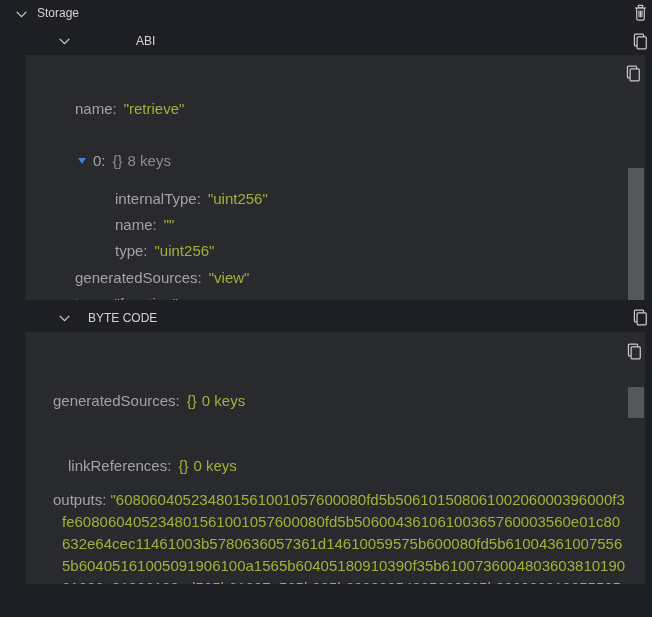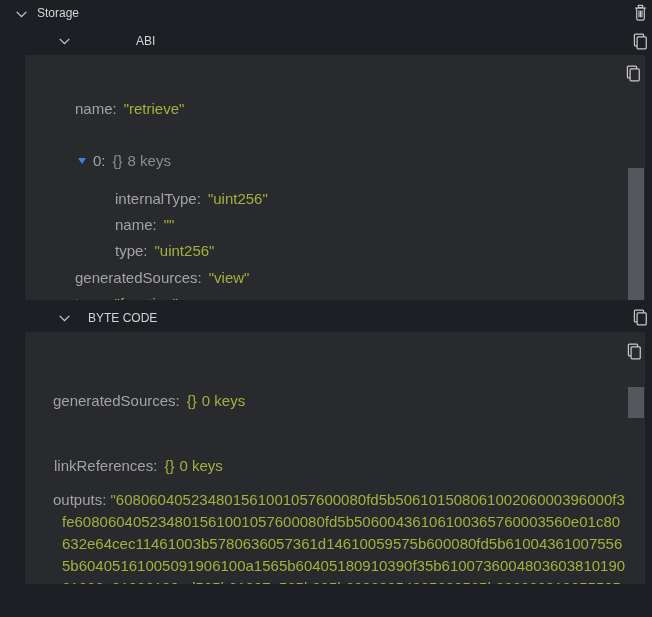--- a/index.html
+++ b/index.html
@@ -132,21 +132,21 @@
       <rect x="3" y="1.8" width="8.2" height="10.6" rx="0.8" fill="none"></rect>
       <rect x="5.4" y="4.4" width="8.2" height="10.6" rx="0.8" fill="#292a2e"></rect>
     </svg>
   </div>
 
   <div class="row" style="left:28px;top:60px;">
     <span class="k">generatedSources:</span><span class="gap"></span><span class="v-empty">{}</span><span class="gap-sm"></span><span class="v-empty">0 keys</span>
   </div>
 
 
-  <div class="row" style="left:29px;top:125px;text-align:center;">
+  <div class="row" style="left:43px;top:125px;text-align:center;">
     <span class="k">linkReferences:</span><span class="gap"></span><span class="v-empty">{}</span><span class="gap-sm"></span><span class="v-empty">0 keys</span>
   </div>
 
   <div class="obj-block">
     <span class="k">outputs:</span>
     <span class="obj-val">"608060405234801561001057600080fd5b50610150806100206000396000f3fe608060405234801561001057600080fd5b50600436106100365760003560e01c80632e64cec11461003b5780636057361d14610059575b600080fd5b610043610075565b60405161005091906100a1565b60405180910390f35b610073600480360381019061006e91906100ed565b61007e565b005b60008054905090565b8060008190555050565b6000819050919050565b61009b81610088565b82525050565b60006020820190506100b66000830184610092565b92915050565b600080fd5b6100ca81610088565b81146100d557600080fd5b50565b6000813590506100e7816100c1565b92915050565b600060208284031215610103576101026100bc565b5b6000610111848285016100d8565b91505092915050565b"</span>
   </div>
 
   <div class="scroll-thumb" style="left:603px;top:55px;height:31px;"></div>
 </div>

